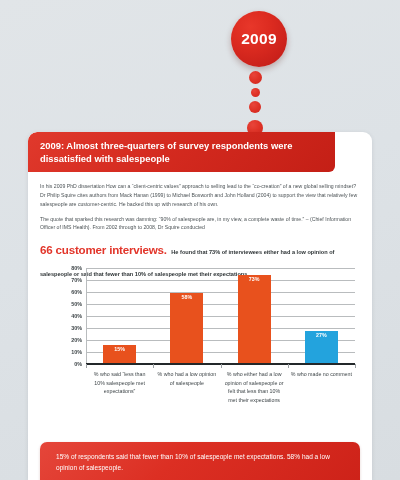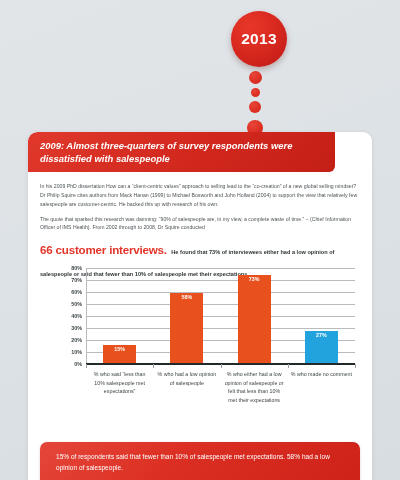--- a/index.html
+++ b/index.html
@@ -80,21 +80,20 @@
     display: flex;
     align-items: center;
   }
   #header-title {
     color: #ffffff;
     font-size: 9.4px;
     font-weight: bold;
     line-height: 1.42;
     padding: 0 10px 0 12px;
     letter-spacing: 0.02px;
-    font-style: italic;
   }
 
   
   #body-copy {
     position: absolute;
     left: 12px; top: 50px;
     width: 318px;
   }
   .para {
     color: #4c5356;
@@ -237,21 +236,21 @@
     letter-spacing: 0.02px;
   }
 </style>
 </head>
 <body>
 
 <div id="bg"></div>
 
 <div id="timeline">
   <div id="year-circle">
-    <span id="year-label">2013</span>
+    <span id="year-label">2009</span>
   </div>
   <div class="dot" id="dot-1"></div>
   <div class="dot" id="dot-2"></div>
   <div class="dot" id="dot-3"></div>
   <div class="dot" id="dot-4"></div>
 </div>
 
 <div id="card">
 
   <div id="header-banner">

